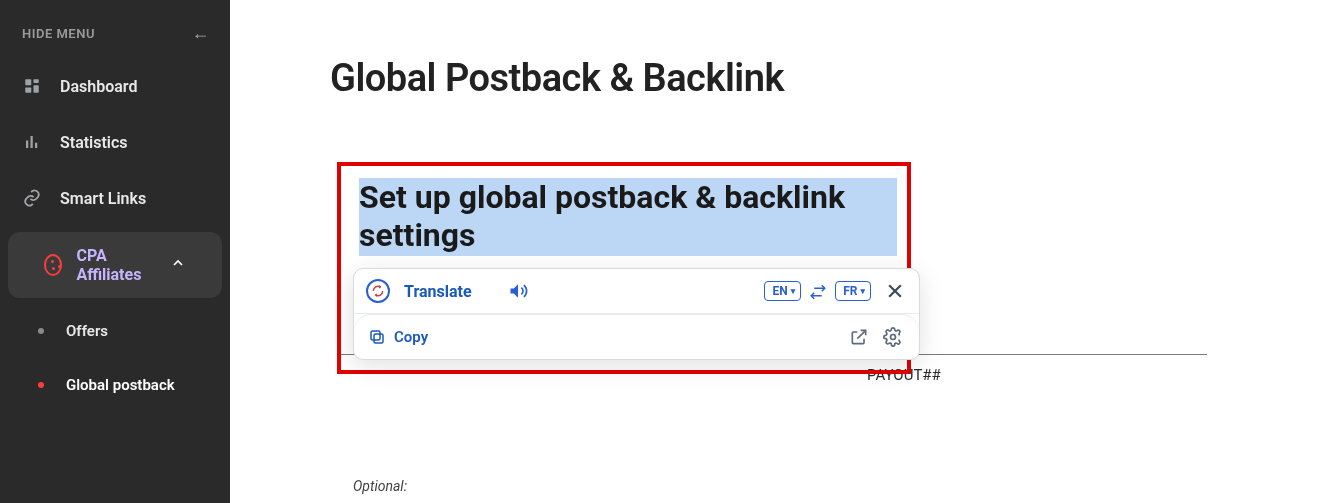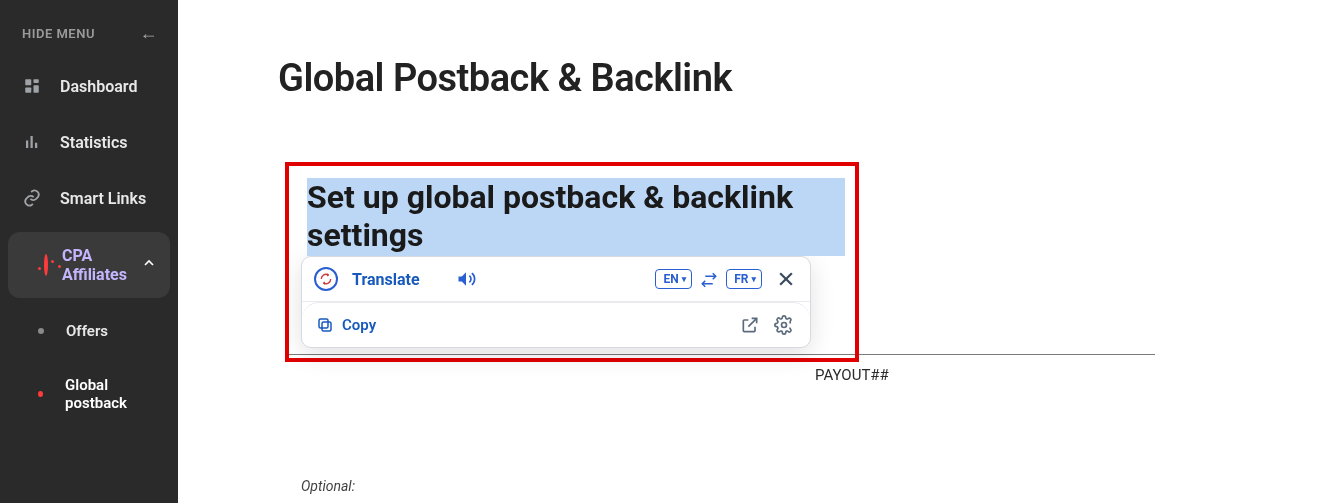--- a/index.html
+++ b/index.html
@@ -1,20 +1,20 @@
 <!DOCTYPE html>
 <html><head>
 <meta charset="utf-8">
 <style>
   * { box-sizing: border-box; margin: 0; padding: 0; }
   html, body { width: 1322px; height: 503px; font-family: -apple-system, BlinkMacSystemFont, "Segoe UI", Roboto, Arial, sans-serif; background: #fff; overflow: hidden; }
   .app { display: flex; width: 100%; height: 100%; }
 
   
-  .sidebar { width: 178px; background: #2a2a2a; color: #c6c6c6; display: flex; flex-direction: column; padding-top: 12px; font-size: 14px; flex-shrink: 0; }
+  .sidebar { width: 230px; background: #2a2a2a; color: #c6c6c6; display: flex; flex-direction: column; padding-top: 12px; font-size: 14px; flex-shrink: 0; }
   .hide-menu { display: flex; align-items: center; justify-content: space-between; padding: 10px 20px 14px 22px; color: #9a9a9a; font-size: 13px; font-weight: 600; letter-spacing: 0.5px; cursor: pointer; }
   .hide-menu .arrow { font-size: 18px; color: #a8a8a8; }
   .section-label { padding: 10px 22px 12px 22px; color: #8f8f8f; font-size: 13px; font-weight: 600; letter-spacing: 0.5px; }
   .nav-item { display: flex; align-items: center; gap: 18px; padding: 18px 22px; color: #cfcfcf; font-size: 16px; font-weight: 600; cursor: pointer; }
   .nav-item.sub { padding: 18px 22px 18px 38px; font-size: 15px; gap: 22px; font-weight: 600; }
   .nav-item .label { color: #e8e8e8; }
   .nav-group { display: flex; align-items: center; gap: 14px; padding: 14px 36px; margin: 6px 8px; background: #3a3a3a; border-radius: 12px; cursor: pointer; color: #c4b5fd; font-weight: 700; font-size: 16px; }
   .nav-group .caret { margin-left: auto; }
   .dot { width: 6px; height: 6px; border-radius: 50%; background: #8a8a8a; display: inline-block; }
   .dot.active { background: #ff3b3b; }
@@ -26,21 +26,21 @@
   .ring-icon .d3 { position: absolute; width: 3px; height: 3px; background: #ff3b3b; border-radius: 50%; top: 9px; left: 12px; }
 
   
   .main { flex: 1; padding: 56px 0 0 100px; position: relative; }
   .page-title { font-size: 38px; font-weight: 600; color: #222; letter-spacing: -0.5px; }
 
   .card-wrap { position: absolute; top: 162px; left: 107px; right: 0; }
   .red-box { border: 4px solid #e10000; padding: 12px 10px 10px 10px; width: 574px; position: relative; z-index: 3; background: transparent; }
   .highlight-title { display: inline-block; background: #bcd7f5; font-size: 32px; font-weight: 700; color: #1a1a1a; padding: 0 2px 2px 0; margin-left: 8px; }
 
-  .translate-popup { margin-left: 2px; background: #fff; border: 1px solid #d6d9dd; border-radius: 10px; box-shadow: 0 6px 24px rgba(0,0,0,0.12); width: 510px; overflow: hidden; }
+  .translate-popup { margin-top: 12px; margin-left: 2px; background: #fff; border: 1px solid #d6d9dd; border-radius: 10px; box-shadow: 0 6px 24px rgba(0,0,0,0.12); width: 567px; overflow: hidden; }
   .tp-header { display: flex; align-items: center; gap: 14px; padding: 10px 14px 10px 12px; border-bottom: 1px solid #e8eaed; }
   .tp-brand { width: 24px; height: 24px; border: 2px solid #2a5fd1; border-radius: 50%; display: inline-flex; align-items: center; justify-content: center; position: relative; }
   .tp-brand svg { width: 14px; height: 14px; }
   .tp-translate { color: #185abc; font-weight: 700; font-size: 16px; }
   .tp-speaker { color: #2a5fd1; margin-left: 22px; display: inline-flex; }
   .tp-lang-group { margin-left: auto; display: flex; align-items: flex-end; gap: 8px; }
   .lang-btn { border: 1px solid #2a5fd1; color: #2a5fd1; background: #fff; font-size: 12px; font-weight: 700; padding: 2px 5px 2px 7px; border-radius: 4px; display: inline-flex; align-items: center; gap: 3px; cursor: pointer; }
   .lang-btn .dd { font-size: 9px; }
   .swap { color: #2a5fd1; display: inline-flex; cursor: pointer; }
   .tp-close { color: #3a4a5c; margin-left: 6px; cursor: pointer; display: inline-flex; }

